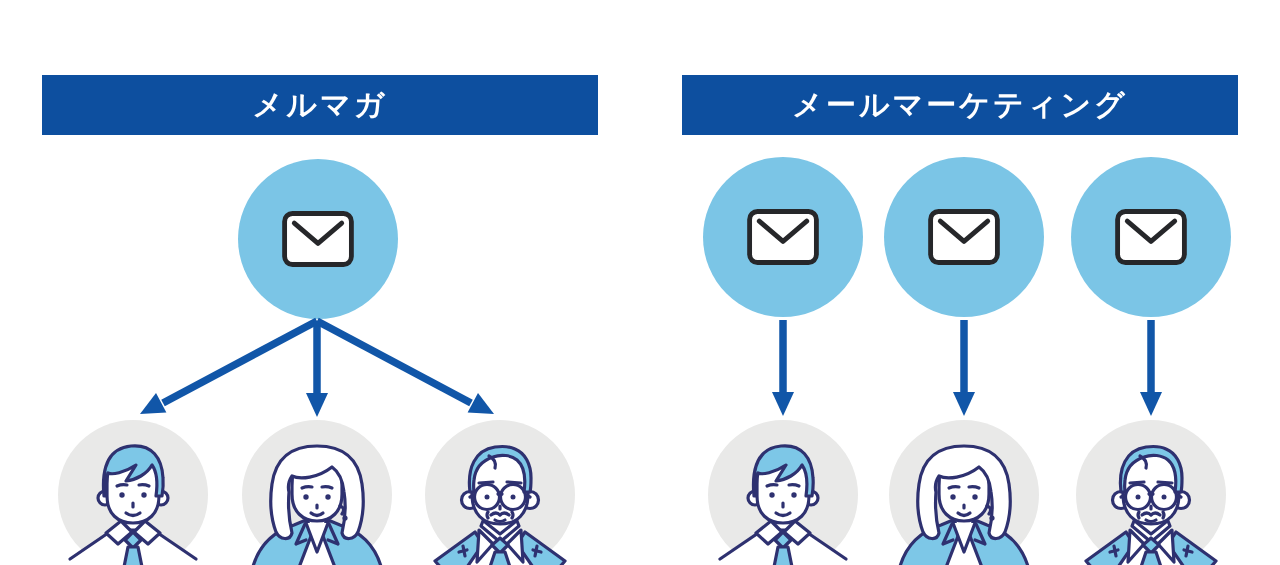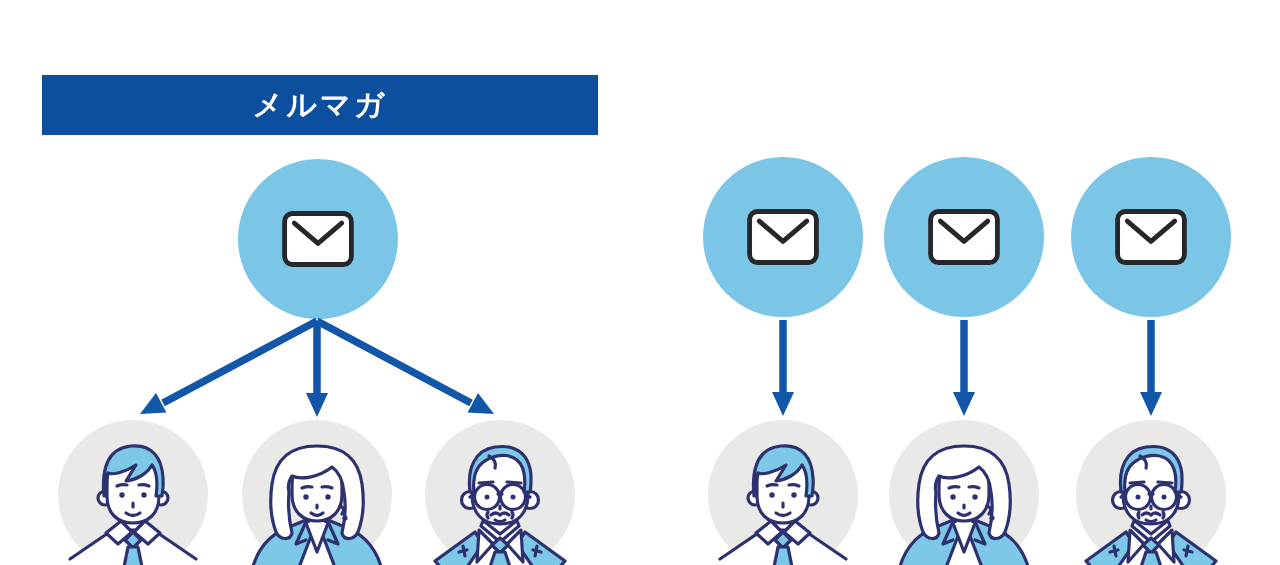--- a/index.html
+++ b/index.html
@@ -156,20 +156,23 @@
       <circle cx="88" cy="77" r="2.5" fill="#2E3170"></circle>
     </symbol>
   </defs>
 </svg>
 
 <div id="stage">
 
   <div class="panel-header" id="header-left">
     <span class="title">メルマガ</span>
   </div>
+  <div class="panel-header" id="header-right">
+    <span class="title">メールマーケティング</span>
+  </div>
 
   <div class="mail-bubble" id="bubble-l">
     <svg width="74" height="58">
         <use href="#sym-envelope"></use>
       </svg>
   </div>
   <div class="mail-bubble" id="bubble-r1">
     <svg width="74" height="58">
         <use href="#sym-envelope"></use>
       </svg>

